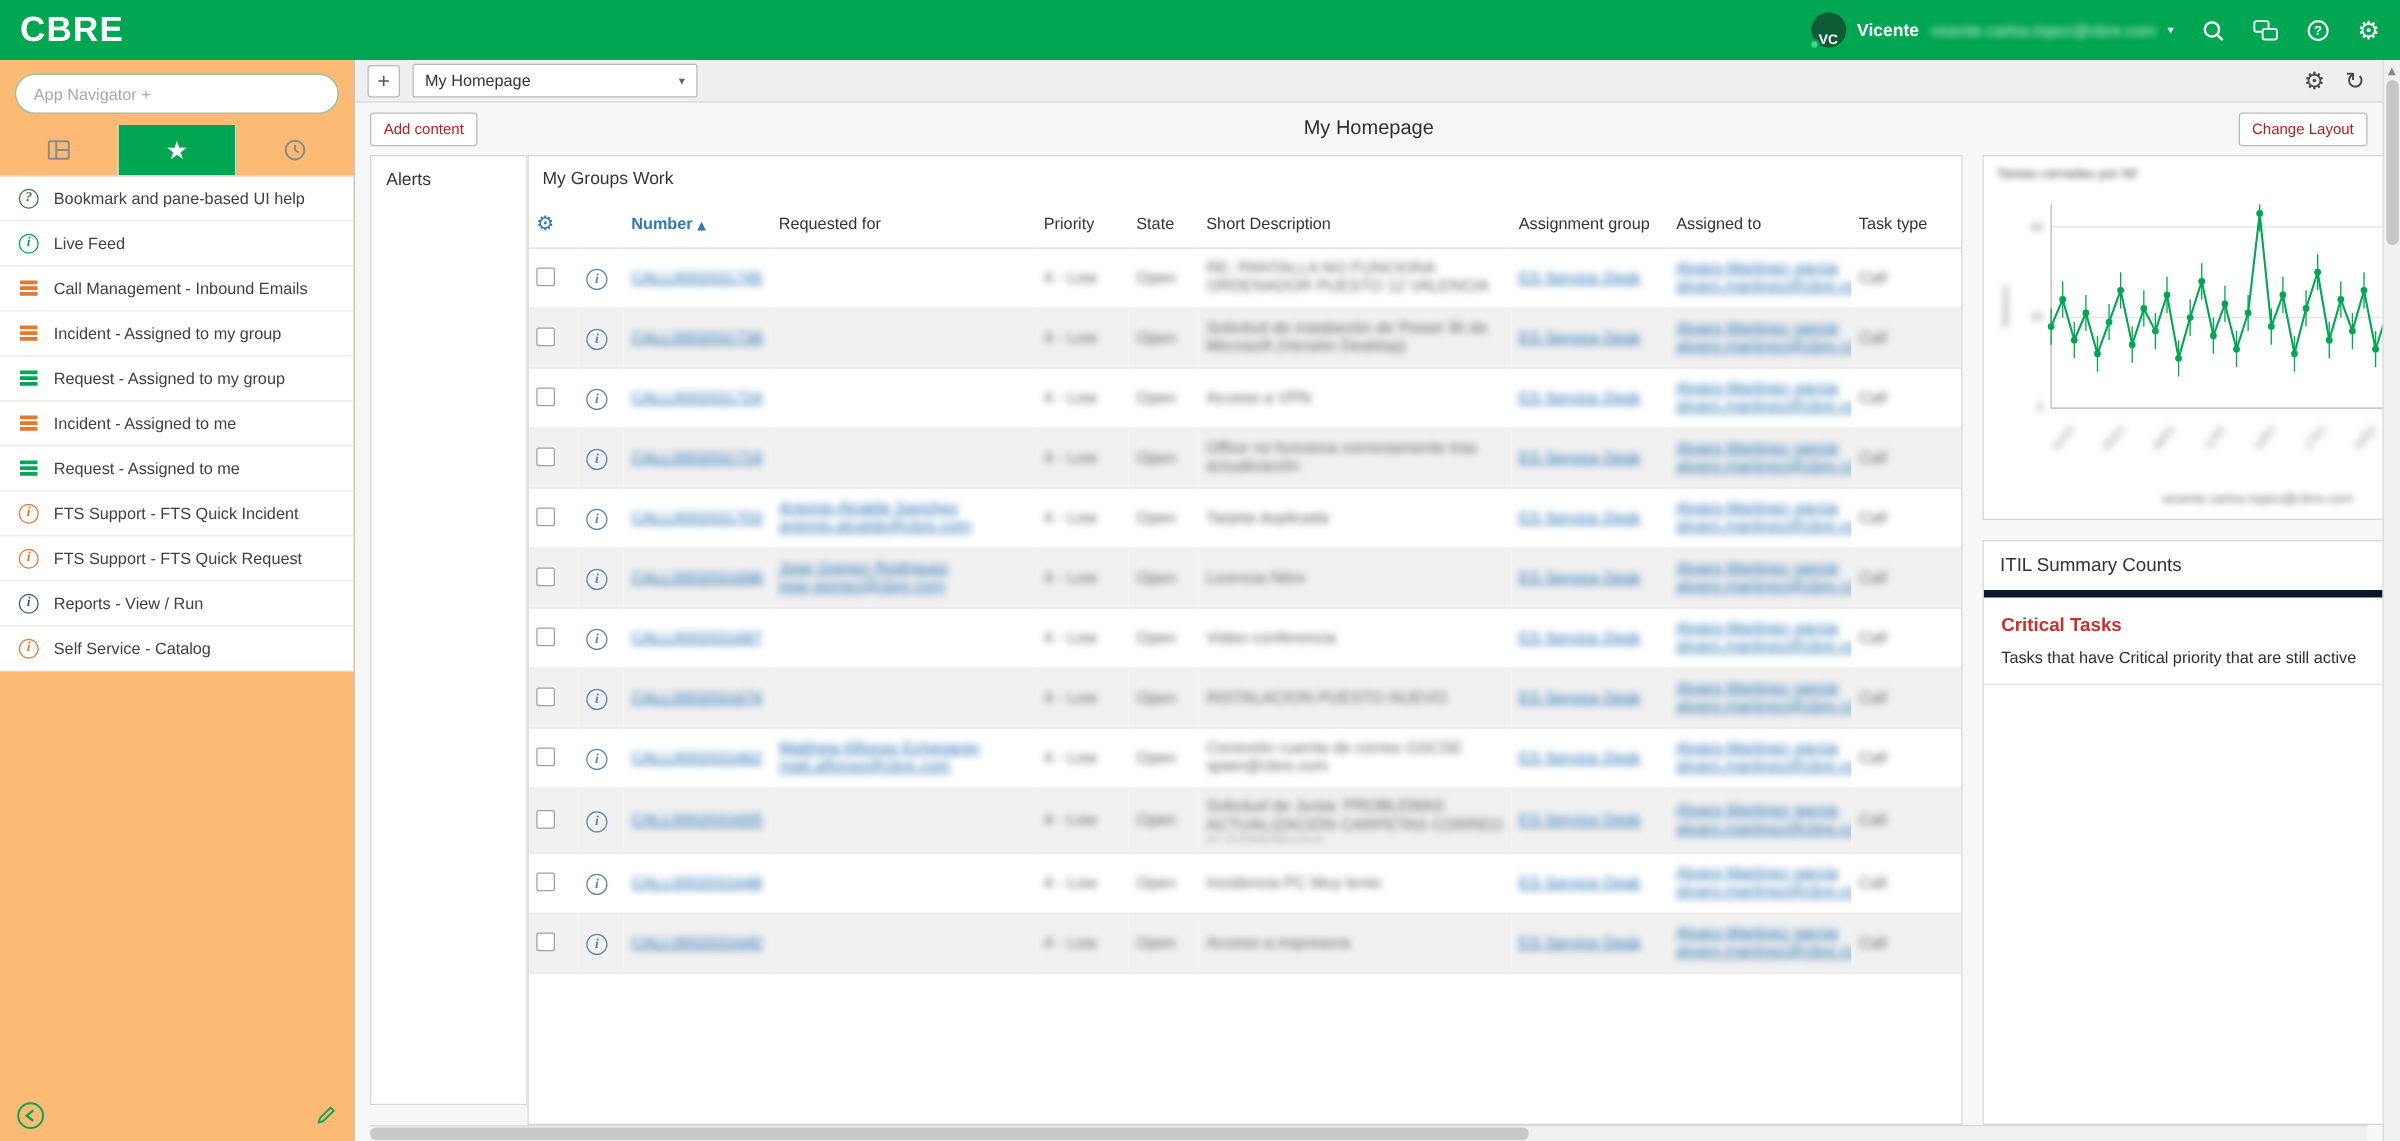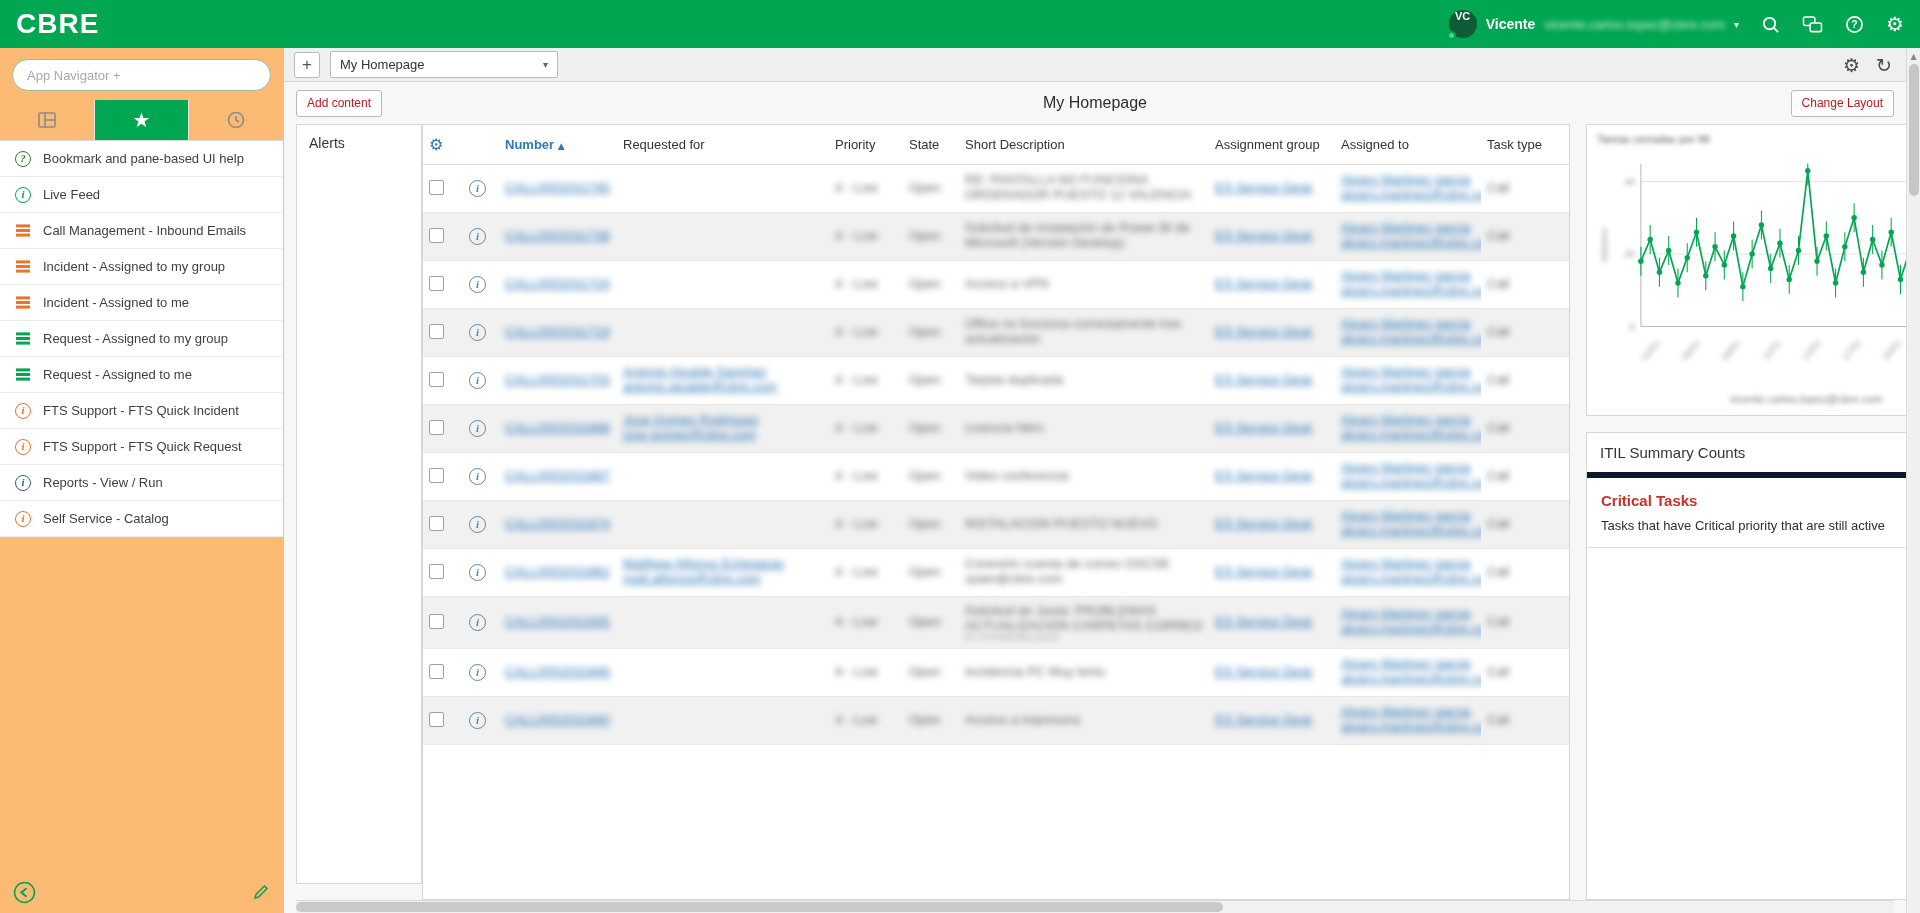--- a/index.html
+++ b/index.html
@@ -7,21 +7,21 @@
   .app{width:1920px;height:913px;display:flex;flex-direction:column;overflow:hidden;
        font-family:"Liberation Sans",sans-serif;background:#f7f7f7;}
 
   
   .topbar{flex:0 0 48px;background:#00a651;display:flex;align-items:center;
           justify-content:space-between;padding:0 16px;}
   .logo{color:#fff;font-weight:bold;font-size:28px;letter-spacing:1px;}
   .top-right{display:flex;align-items:center;gap:22px;}
   .user-chip{display:flex;align-items:center;gap:9px;color:#fff;cursor:pointer;}
   .avatar{width:28px;height:28px;border-radius:50%;background:#0d5c35;position:relative;
-          display:flex;align-items:flex-start;justify-content:center;font-size:11px;font-weight:bold;}
+          display:flex;align-items:flex-end;justify-content:center;font-size:11px;font-weight:bold;}
   .presence{position:absolute;left:-2px;bottom:-2px;width:9px;height:9px;border-radius:50%;
             background:#49d292;border:2px solid #00a651;}
   .uname{font-size:14px;font-weight:bold;}
   .uemail{font-size:13px;color:#c9ecd9;}
   .caret{font-size:10px;color:#eafff3;}
   .hicon{display:flex;align-items:center;justify-content:center;color:#fff;cursor:pointer;}
   .uglyph{font-family:"DejaVu Sans",sans-serif;font-size:20px;color:#fff;}
 
   .shell{flex:1;display:flex;min-height:0;}
 
@@ -198,27 +198,27 @@
             <span class="icon-bars" style="color: rgb(232, 118, 44);"></span>
             <span class="nav-label">Call Management - Inbound Emails</span>
           </div>
 
           <div class="nav-item">
             <span class="icon-bars" style="color: rgb(232, 118, 44);"></span>
             <span class="nav-label">Incident - Assigned to my group</span>
           </div>
 
           <div class="nav-item">
+            <span class="icon-bars" style="color: rgb(0, 166, 81);"></span>
+            <span class="nav-label">Request - Assigned to my group</span>
+          </div>
+
+          <div class="nav-item">
             <span class="icon-bars" style="color: rgb(232, 118, 44);"></span>
             <span class="nav-label">Incident - Assigned to me</span>
-          </div>
-
-          <div class="nav-item">
-            <span class="icon-bars" style="color: rgb(0, 166, 81);"></span>
-            <span class="nav-label">Request - Assigned to my group</span>
           </div>
 
           <div class="nav-item">
             <span class="icon-bars" style="color: rgb(0, 166, 81);"></span>
             <span class="nav-label">Request - Assigned to me</span>
           </div>
 
           <div class="nav-item">
             <span class="icon-circle" style="color: rgb(232, 118, 44);">i</span>
             <span class="nav-label">FTS Support - FTS Quick Incident</span>
@@ -278,20 +278,21 @@
 
       <div class="panels">
 
         <section class="panel alerts">
           <div class="alerts-title">Alerts</div>
         </section>
 
         <div class="cols">
 
           <section class="panel groups">
+            <div class="panel-h">My Groups Work</div>
             <table>
               <colgroup>
                 <col style="width:40px">
                   <col style="width:36px">
                   <col style="width:118px">
                 <col style="width:212px">
                   <col style="width:74px">
                   <col style="width:56px">
                 <col style="width:250px">
                   <col style="width:126px">

